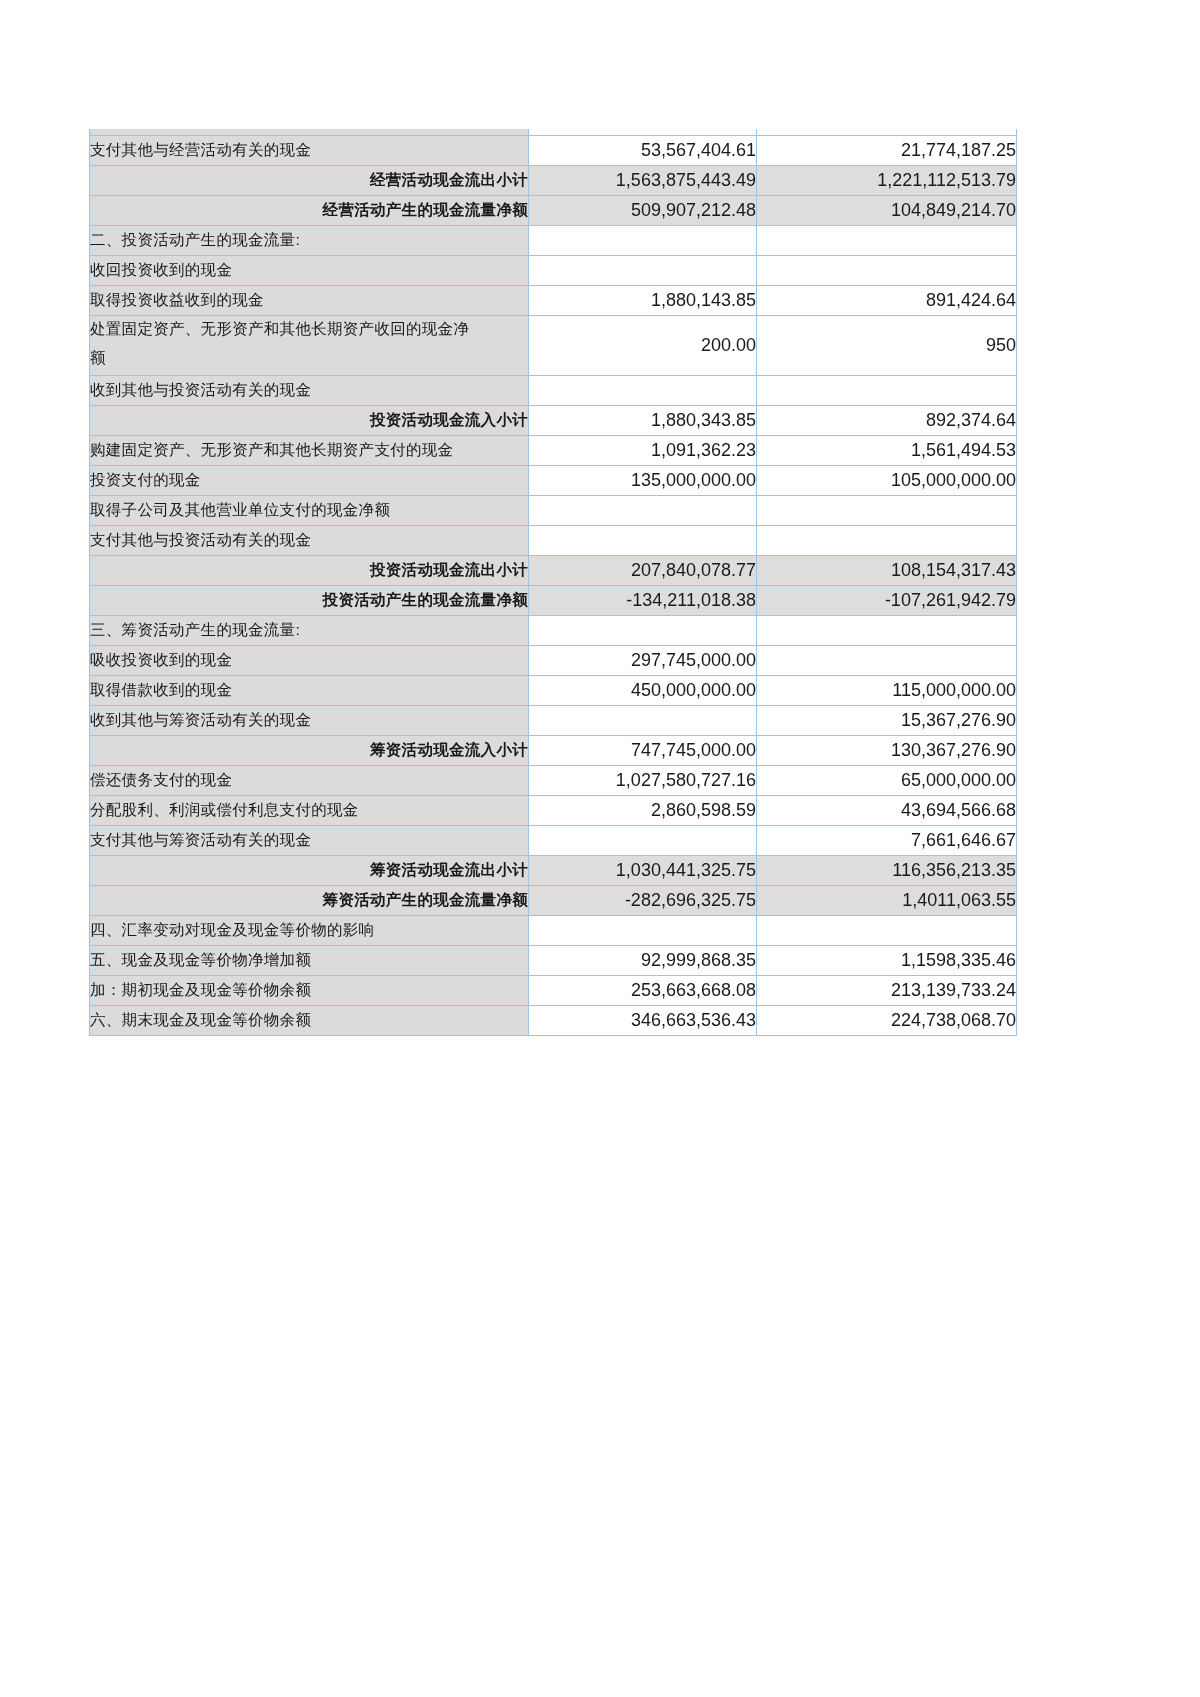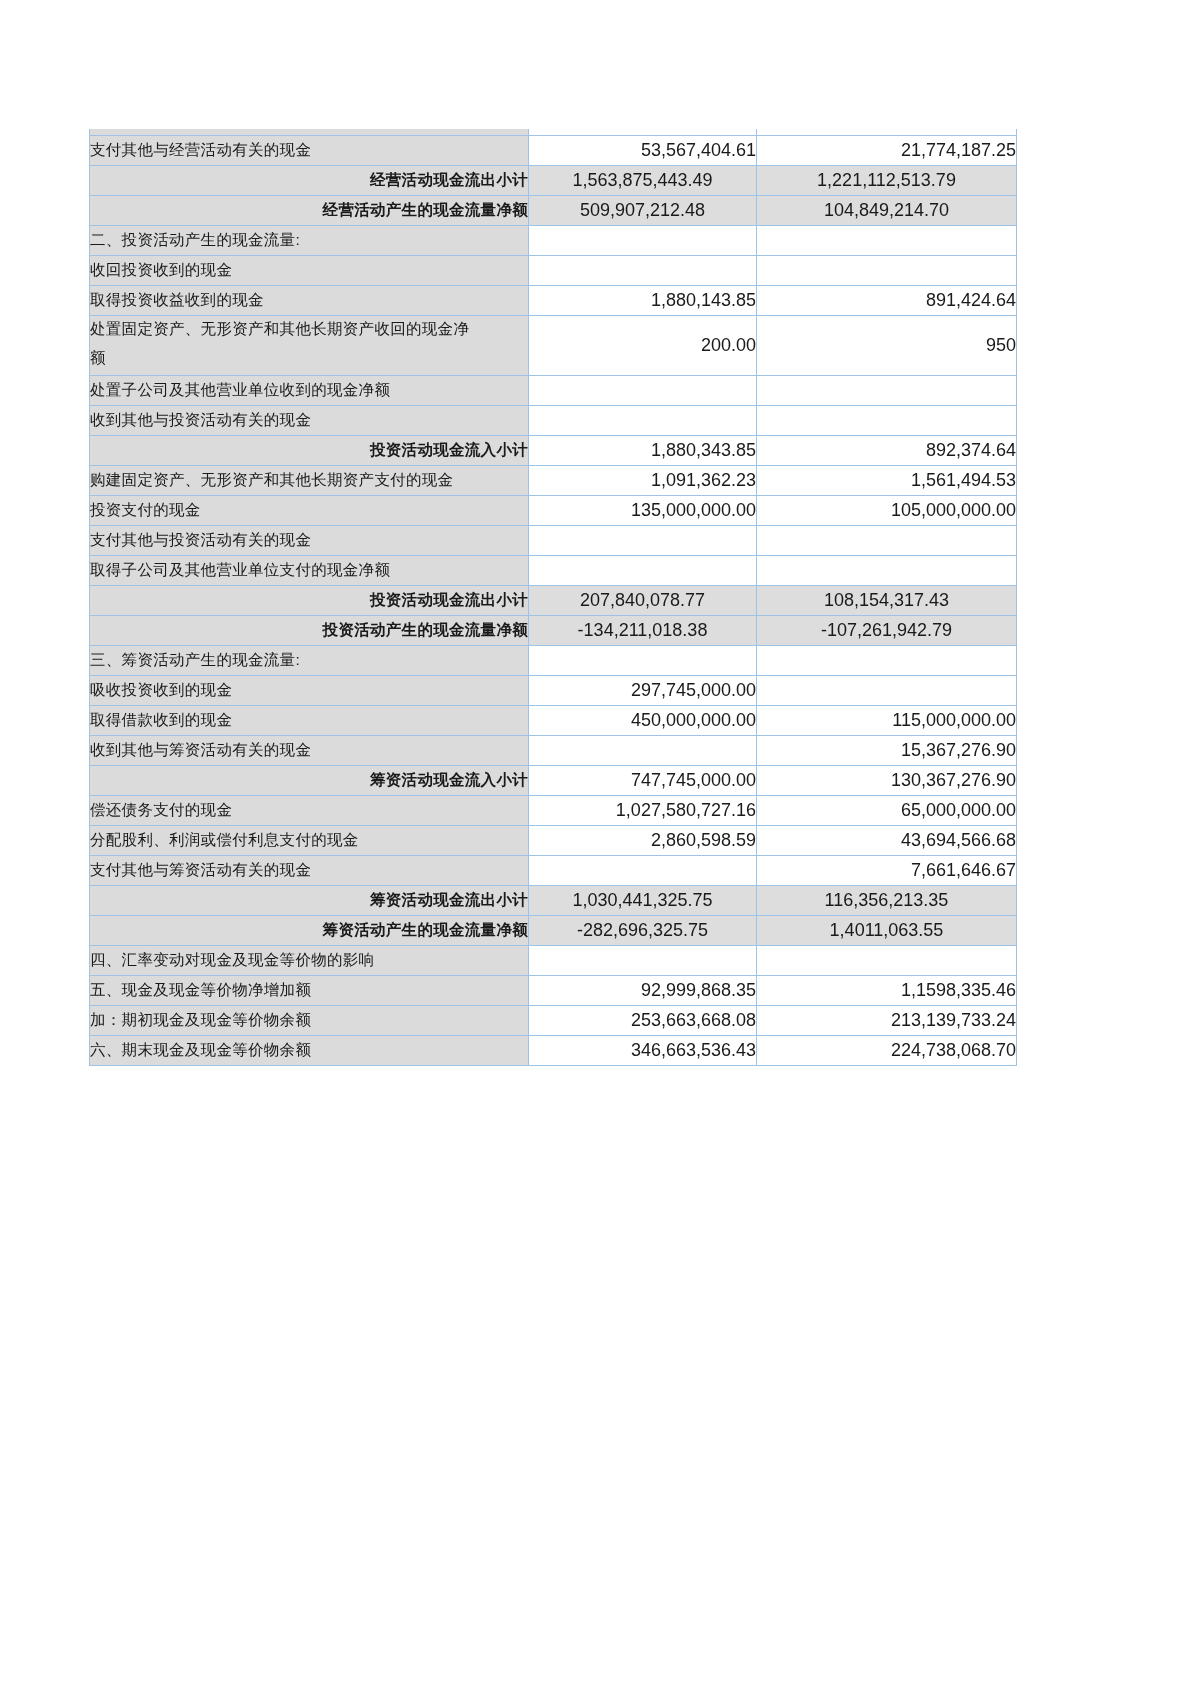--- a/index.html
+++ b/index.html
@@ -46,21 +46,21 @@
     padding-right: 9px;
     font-size: 18px;
   }
   tr.section td.label { font-weight: normal; }
   tr.subtotal-gray td.label,
   tr.subtotal-white td.label {
     font-weight: bold;
     text-align: right;
     padding-left: 0;
   }
-  tr.subtotal-gray td.num { background: var(--subtotal-bg, #dcdcdc); text-align: center; }
+  tr.subtotal-gray td.num { background: var(--subtotal-bg, #dcdcdc); }
 
   tr.tall td { height: 60px; }
   tr.tall td.label { white-space: normal; }
   .wrap {
     display: inline-block;
     width: 382px;
     line-height: 29px;
     vertical-align: middle;
     font-family: Liberation Mono, monospace;
   }
@@ -118,51 +118,46 @@
           <td class="label">取得投资收益收到的现金</td>
           <td class="num">1,880,143.85</td>
           <td class="num">891,424.64</td>
         </tr>
         <tr class="item tall">
           <td class="label"><span class="wrap">处置固定资产、无形资产和其他长期资产收回的现金净额</span></td>
           <td class="num">200.00</td>
           <td class="num">950</td>
         </tr>
         <tr class="item">
-          <td class="label">处置子公司及其他营业单位收到的现金净额</td>
-          <td class="num"></td>
-          <td class="num"></td>
-        </tr>
-        <tr class="item">
           <td class="label">收到其他与投资活动有关的现金</td>
           <td class="num"></td>
           <td class="num"></td>
         </tr>
         <tr class="subtotal-white">
           <td class="label">投资活动现金流入小计</td>
           <td class="num">1,880,343.85</td>
           <td class="num">892,374.64</td>
         </tr>
         <tr class="item">
           <td class="label">购建固定资产、无形资产和其他长期资产支付的现金</td>
           <td class="num">1,091,362.23</td>
           <td class="num">1,561,494.53</td>
         </tr>
         <tr class="item">
           <td class="label">投资支付的现金</td>
           <td class="num">135,000,000.00</td>
           <td class="num">105,000,000.00</td>
         </tr>
         <tr class="item">
+          <td class="label">取得子公司及其他营业单位支付的现金净额</td>
+          <td class="num"></td>
+          <td class="num"></td>
+        </tr>
+        <tr class="item">
           <td class="label">支付其他与投资活动有关的现金</td>
-          <td class="num"></td>
-          <td class="num"></td>
-        </tr>
-        <tr class="item">
-          <td class="label">取得子公司及其他营业单位支付的现金净额</td>
           <td class="num"></td>
           <td class="num"></td>
         </tr>
         <tr class="subtotal-gray">
           <td class="label">投资活动现金流出小计</td>
           <td class="num">207,840,078.77</td>
           <td class="num">108,154,317.43</td>
         </tr>
         <tr class="subtotal-gray">
           <td class="label">投资活动产生的现金流量净额</td>

